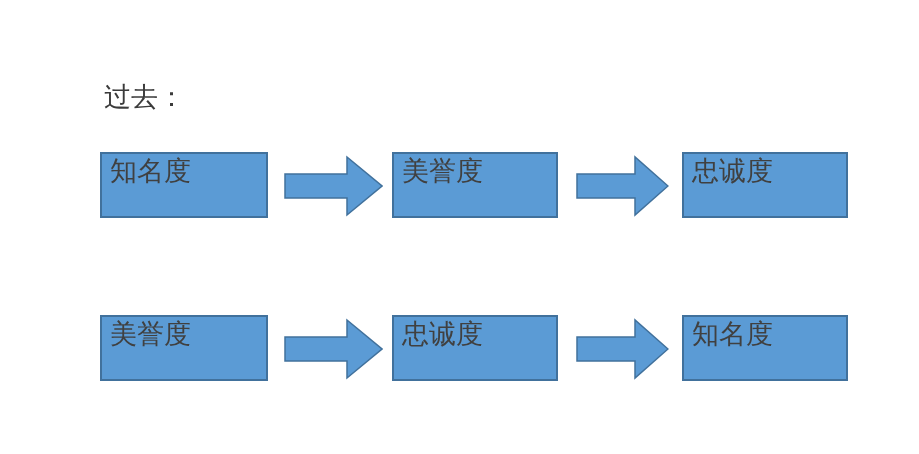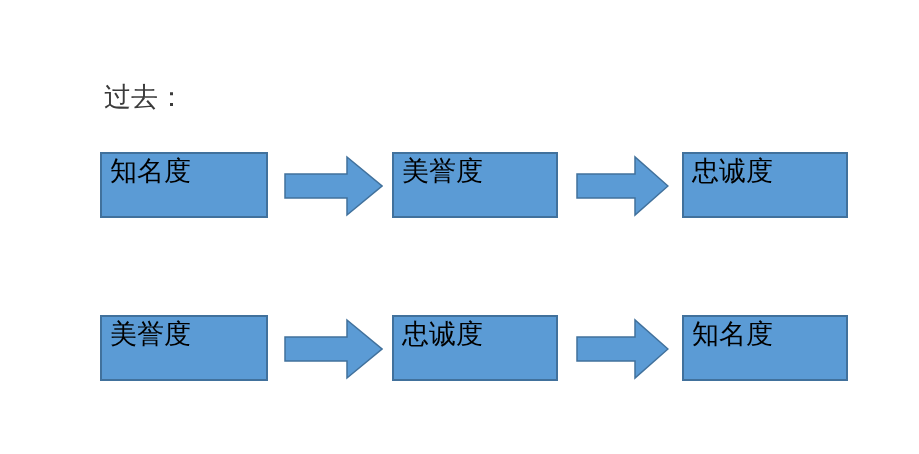--- a/index.html
+++ b/index.html
@@ -39,21 +39,21 @@
     box-sizing: border-box;
     background: #5B9BD5;
     border: 2px solid #41719C;
   }
   .flow-box .box-label {
     position: absolute;
     left: 8px;
     top: 2px;
     font-size: 27px;
     line-height: 1.15;
-    color: #000000;
+    color: #404040;
     white-space: nowrap;
   }
 
   
   #box-r1-c1 { left: 100px; top: 152px; width: 168px; height: 66px; }
   #box-r1-c2 { left: 392px; top: 152px; width: 166px; height: 66px; }
   #box-r1-c3 { left: 682px; top: 152px; width: 166px; height: 66px; }
   
   #box-r2-c1 { left: 100px; top: 315px; width: 168px; height: 66px; }
   #box-r2-c2 { left: 392px; top: 315px; width: 166px; height: 66px; }

